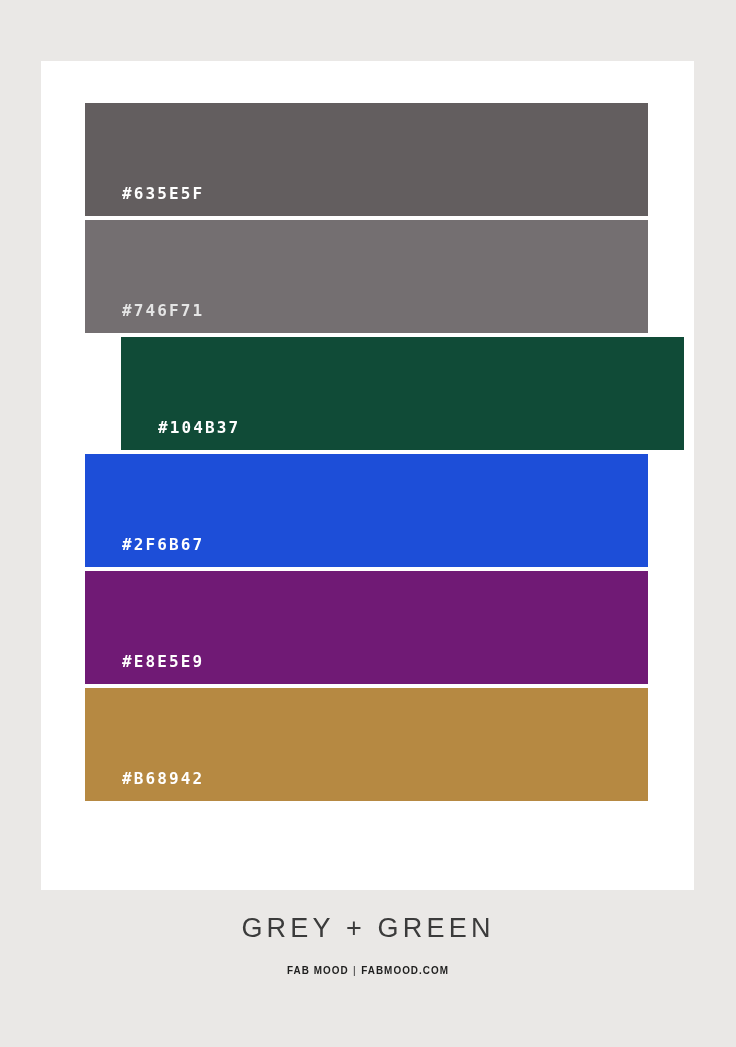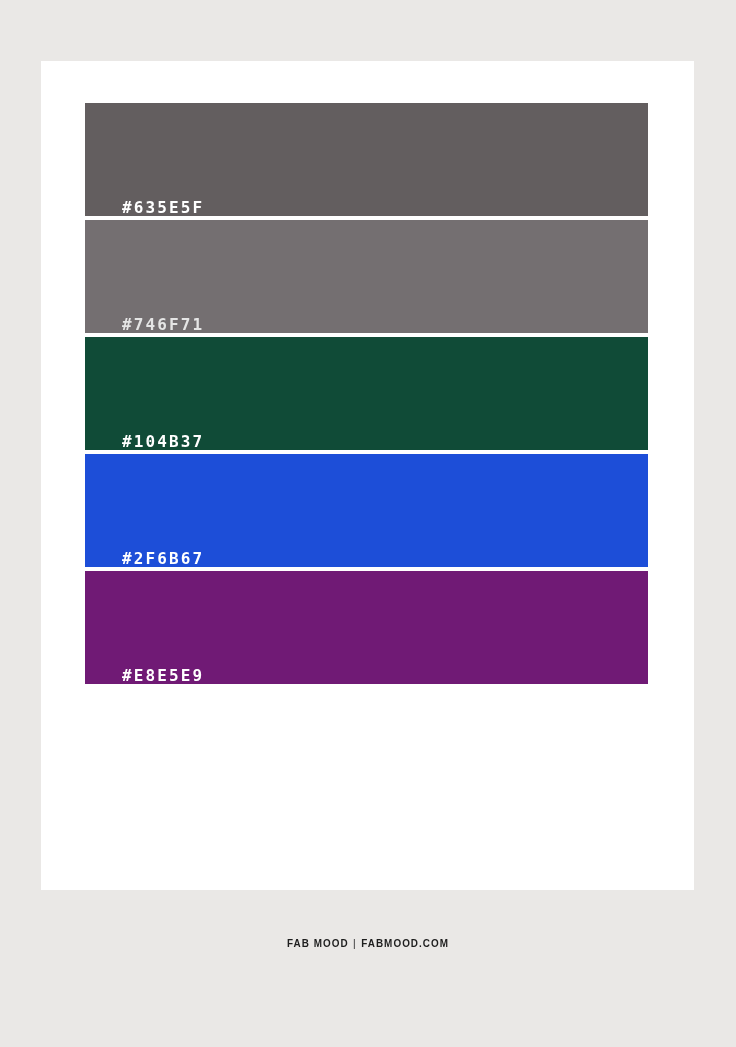--- a/index.html
+++ b/index.html
@@ -46,20 +46,21 @@
     align-items: flex-end;
   }
 
   .swatch-label {
     font-family: "DejaVu Sans Mono", "Liberation Mono", monospace;
     font-size: 16px;
     font-weight: bold;
     letter-spacing: 2.1px;
     color: #FFFFFF;
     padding-left: 37px;   
+    padding-bottom: 14px;
     line-height: 1;
     white-space: nowrap;
     user-select: none;
   }
 
   
   .footer {
     position: absolute;
     left: 0;
     top: 915px;
@@ -102,29 +103,33 @@
 
 <div class="card" style="background: rgb(255, 255, 255);">
   <div class="swatch-stack">
 
   <div class="swatch" style="background: rgb(99, 94, 95);">
         <div class="swatch-label" style="color: rgb(255, 255, 255);">#635E5F</div>
       </div>
       <div class="swatch" style="background: rgb(116, 111, 113);">
         <div class="swatch-label" style="color: #e5e5e5;">#746F71</div>
       </div>
-      <div class="swatch" style="background: rgb(16, 75, 55);">
+      <div class="swatch" style="background: rgb(16, 75, 55); margin-left: 36px;">
         <div class="swatch-label" style="color: rgb(255, 255, 255);">#104B37</div>
       </div>
       <div class="swatch" style="background: #1d4ed8;">
         <div class="swatch-label" style="color: rgb(255, 255, 255);">#2F6B67</div>
       </div>
       <div class="swatch" style="background: #701a75;">
         <div class="swatch-label" style="color: rgb(255, 255, 255);">#E8E5E9</div>
       </div>
+      <div class="swatch" style="background: rgb(182, 137, 66);">
+        <div class="swatch-label" style="color: rgb(255, 255, 255);">#B68942</div>
+      </div>
     </div>
 </div>
 
 <div class="footer">
+  <div class="footer-title" style="color: rgb(59, 59, 59);">GREY + GREEN</div>
   <div class="footer-credit" style="color: rgb(30, 30, 30);">
     <span>FAB MOOD</span><span class="sep">|</span><span>FABMOOD.COM</span>
   </div>
 </div>
 
 </body></html>

